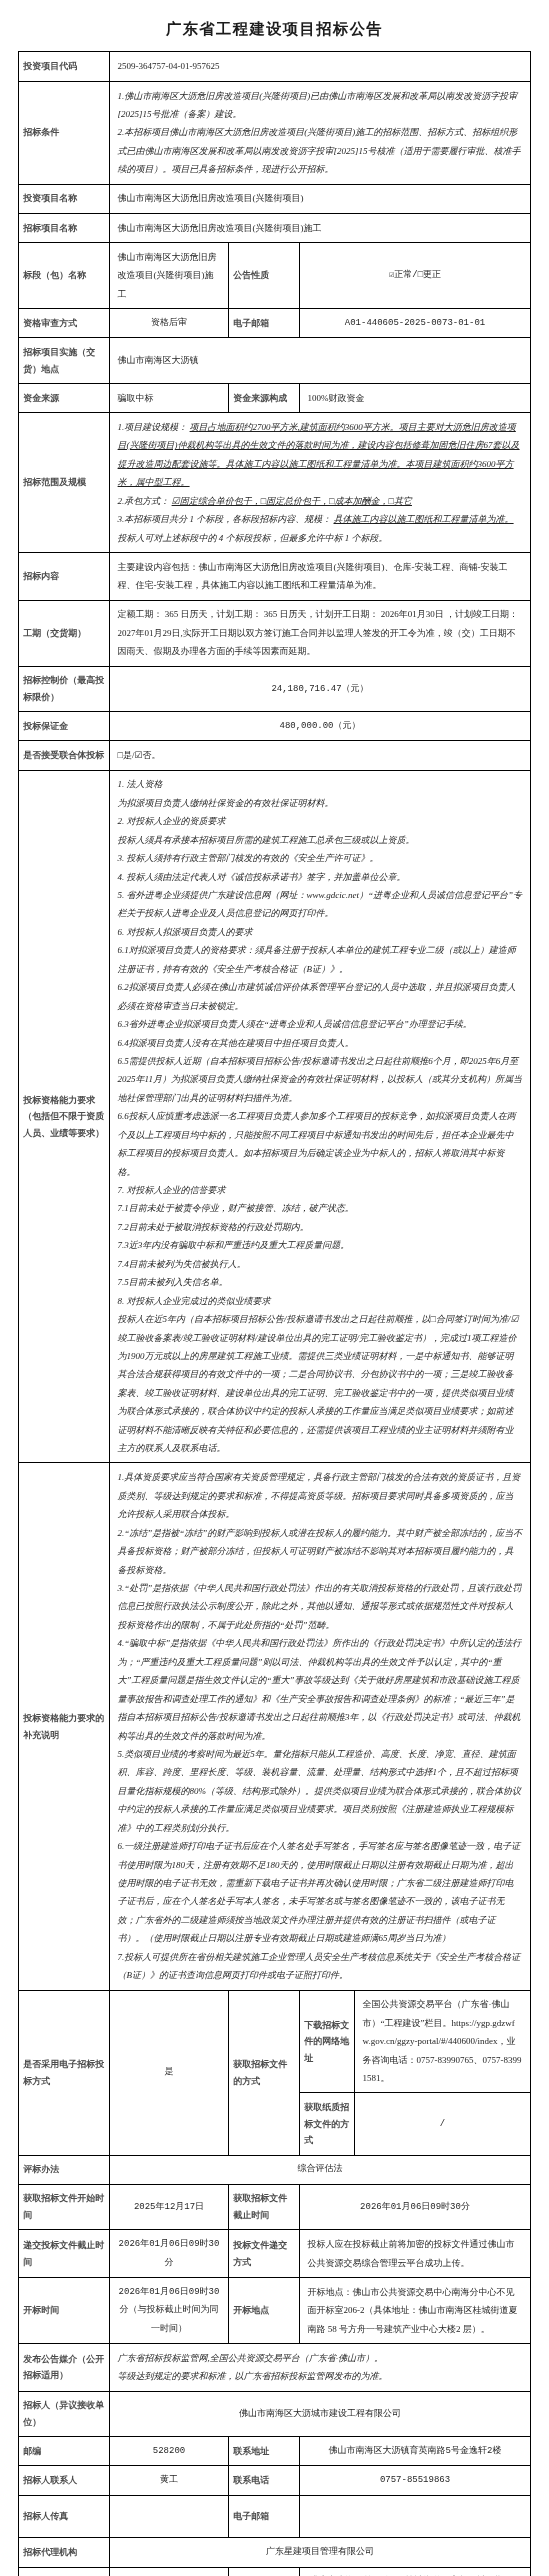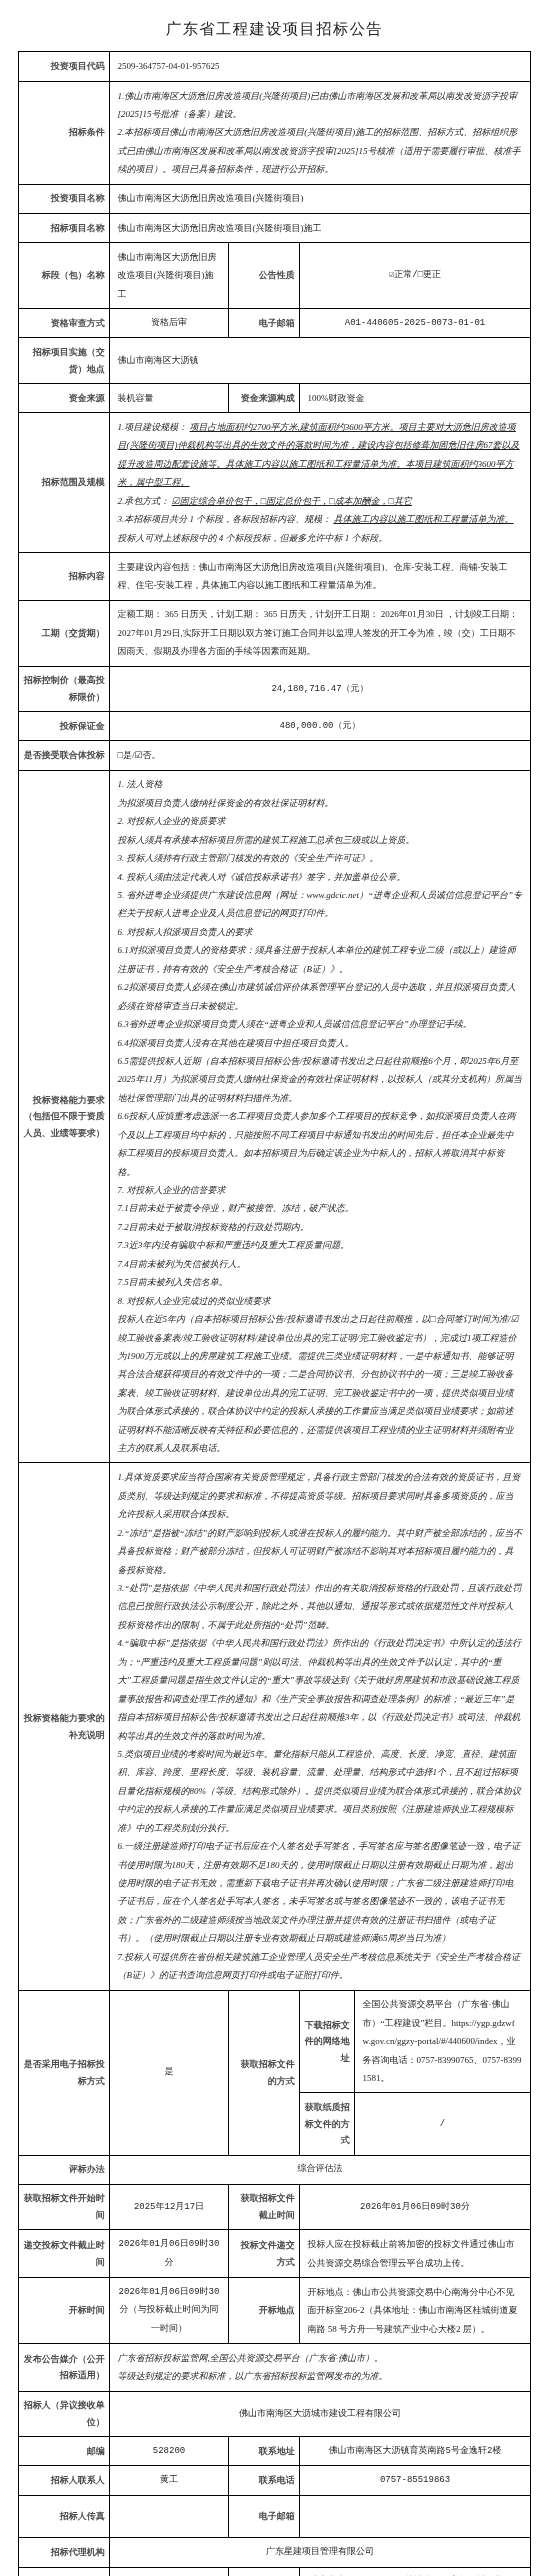--- a/index.html
+++ b/index.html
@@ -1,20 +1,20 @@
 <!DOCTYPE html>
 <html style="font-size:11px"><head>
 <meta charset="utf-8">
 <style>
   html,body{margin:0;padding:0;background:#ffffff;}
   body{width:549px;font-family:"Liberation Serif","DejaVu Serif",serif;color:#222;}
-  .page-title{text-align:center;font-size:15.3px;font-weight:normal;color:#1c1c1c;margin:19.4px 0 11px 0;letter-spacing:1.4px;}
+  .page-title{text-align:center;font-size:15.3px;font-weight:bold;color:#1c1c1c;margin:19.4px 0 11px 0;letter-spacing:1.4px;}
   table.doc{width:511px;margin:0 auto 7px auto;border-collapse:collapse;table-layout:fixed;}
   table.doc td{border:0.7px solid #000;font-size:9px;vertical-align:middle;word-break:break-all;}
-  td.lab{font-weight:bold;color:#4d4d4d;text-align:right;padding:5.6px 4.2px;line-height:1.85;}
+  td.lab{font-weight:bold;color:#4d4d4d;text-align:left;padding:5.6px 4.2px;line-height:1.85;}
   td.val{padding:4.9px 7.6px;line-height:2.05;color:#1f1f1f;}
   td.c{text-align:center;font-family:Liberation Mono, monospace;}
   .par{margin:0;font-style:italic;}
   .u{text-decoration:underline;}
   td.empty{height:32px;}
 </style>
 </head>
 <body>
 
 <div class="page-title">广东省工程建设项目招标公告</div>
@@ -66,21 +66,21 @@
     <td class="val c" colspan="2">A01-440605-2025-0073-01-01</td>
   </tr>
 
   <tr>
     <td class="lab">招标项目实施（交货）地点</td>
     <td class="val" colspan="4">佛山市南海区大沥镇</td>
   </tr>
 
   <tr>
     <td class="lab">资金来源</td>
-    <td class="val">装机容量</td>
+    <td class="val">骗取中标</td>
     <td class="lab">资金来源构成</td>
     <td class="val" colspan="2">100%财政资金</td>
   </tr>
 
   <tr>
     <td class="lab">招标范围及规模</td>
     <td class="val" colspan="4">
       <div class="par"><span>1.项目建设规模： </span><span class="u">项目占地面积约2700平方米,建筑面积约3600平方米。项目主要对大沥危旧房改造项目(兴隆街项目)仲裁机构等出具的生效文件的落款时间为准，建设内容包括修葺加固危旧住房67套以及提升改造周边配套设施等。具体施工内容以施工图纸和工程量清单为准。本项目建筑面积约3600平方米，属中型工程。</span></div>
       <div class="par"><span>2.承包方式： </span><span class="u">☑固定综合单价包干，□固定总价包干，□成本加酬金，□其它</span></div>
       <div class="par"><span>3.本招标项目共分 1 个标段，各标段招标内容、规模： </span><span class="u">具体施工内容以施工图纸和工程量清单为准。</span></div>

